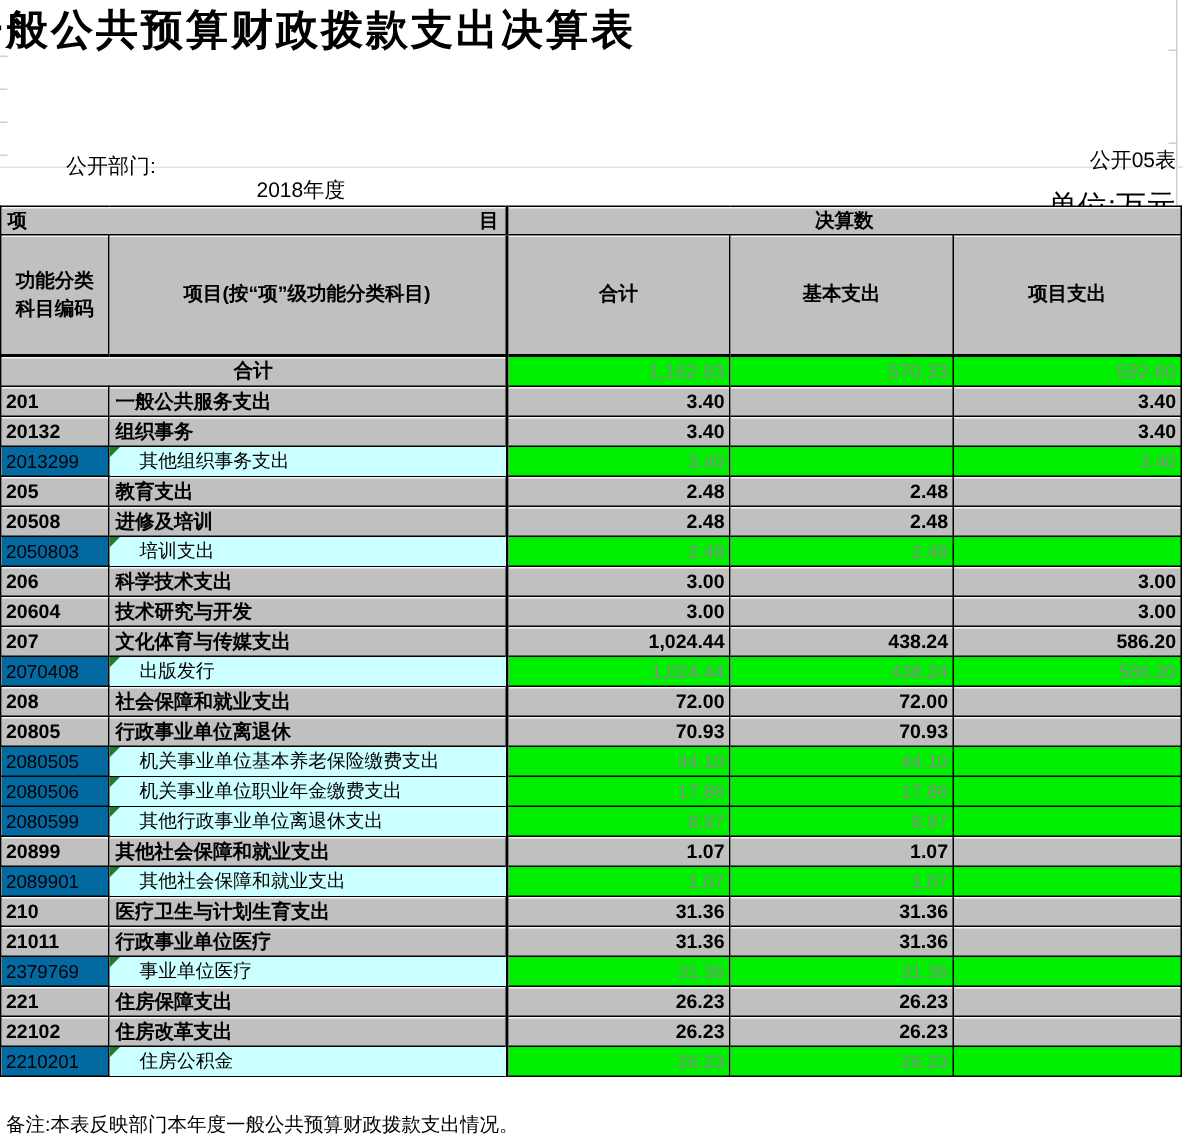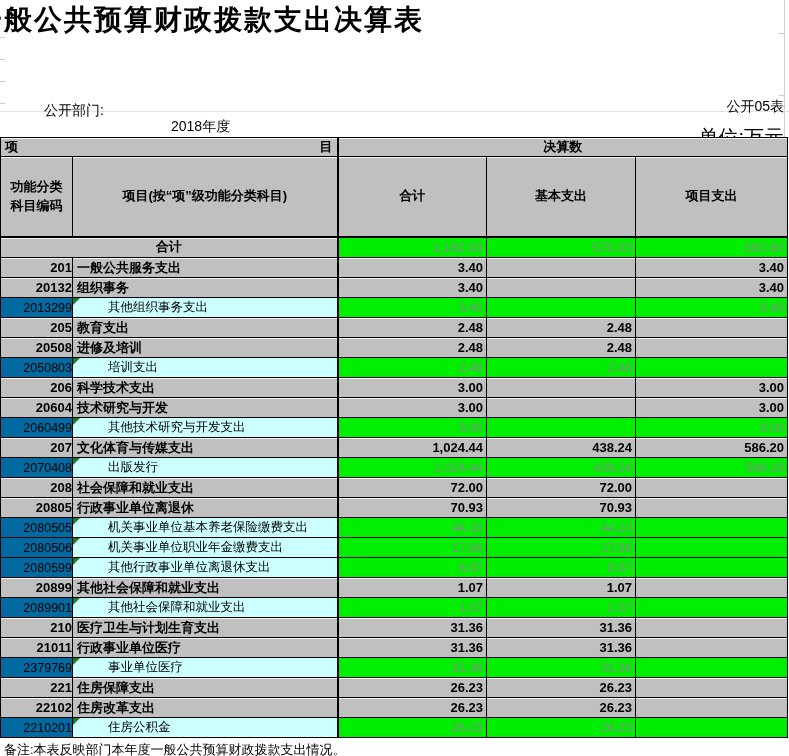--- a/index.html
+++ b/index.html
@@ -53,25 +53,25 @@
     box-shadow:inset 0 1px 0 rgba(255,255,255,.85);
   }
   td.val { text-align:right; padding-right:3px; }
   tr.total-row td.val, tr.detail td.val {
     background:var(--green_bg,#00ee00); color:var(--green_text,#828f85); font-weight:normal;
   }
   tr.section td {
     background:var(--section_bg,#c0c0c0); font-weight:bold;
     box-shadow:inset 0 1px 0 rgba(255,255,255,.85);
   }
-  td.code { text-align:right; padding-left:3px; }
+  td.code { text-align:left; padding-left:3px; }
   td.name { text-align:left; padding-left:4px; }
   tr.detail td { font-size:12.5px; }
   tr.detail td.code { background:#0369a1; }
-  tr.detail td.name { background:var(--name_bg,#ccffff); padding-left:35px; position:relative; }
+  tr.detail td.name { background:var(--name_bg,#ccffff); padding-left:20px; position:relative; }
   .corner-tri {
     position:absolute; top:0; left:0; width:0; height:0;
     border-top:7px solid var(--triangle,#1f7a2e); border-right:7px solid transparent;
   }
   .note { position:absolute; top:741px; left:4px; font-size:13px; white-space:nowrap; }
 </style>
 </head>
 <body>
 
 <div class="page">
@@ -173,27 +173,20 @@
     <td class="val"></td>
     <td class="val">3.00</td>
   </tr>
         <tr class="section">
     <td class="code">20604</td>
     <td class="name">技术研究与开发</td>
     <td class="val bL">3.00</td>
     <td class="val"></td>
     <td class="val">3.00</td>
   </tr>
-        <tr class="detail">
-    <td class="code">2060499</td>
-    <td class="name">其他技术研究与开发支出<span class="corner-tri"></span></td>
-    <td class="val bL">3.00</td>
-    <td class="val"></td>
-    <td class="val">3.00</td>
-  </tr>
         <tr class="section">
     <td class="code">207</td>
     <td class="name">文化体育与传媒支出</td>
     <td class="val bL">1,024.44</td>
     <td class="val">438.24</td>
     <td class="val">586.20</td>
   </tr>
         <tr class="detail">
     <td class="code">2070408</td>
     <td class="name">出版发行<span class="corner-tri"></span></td>

